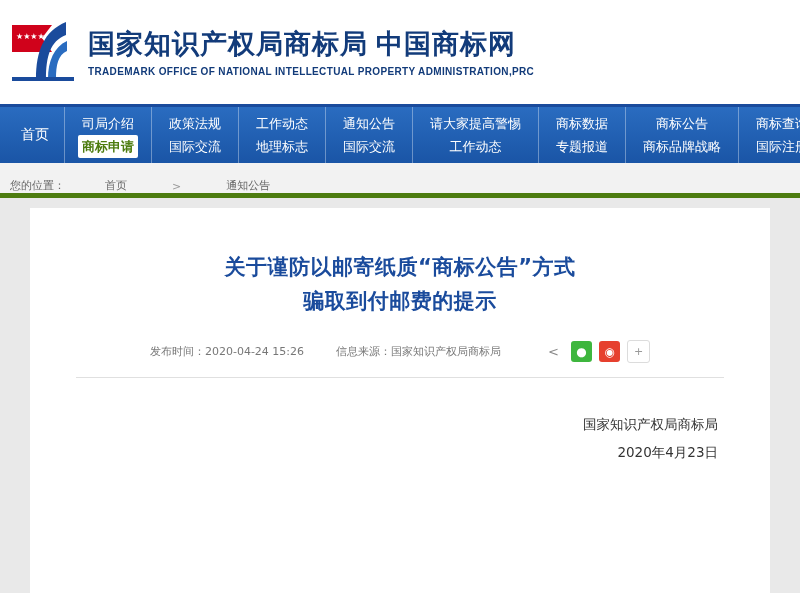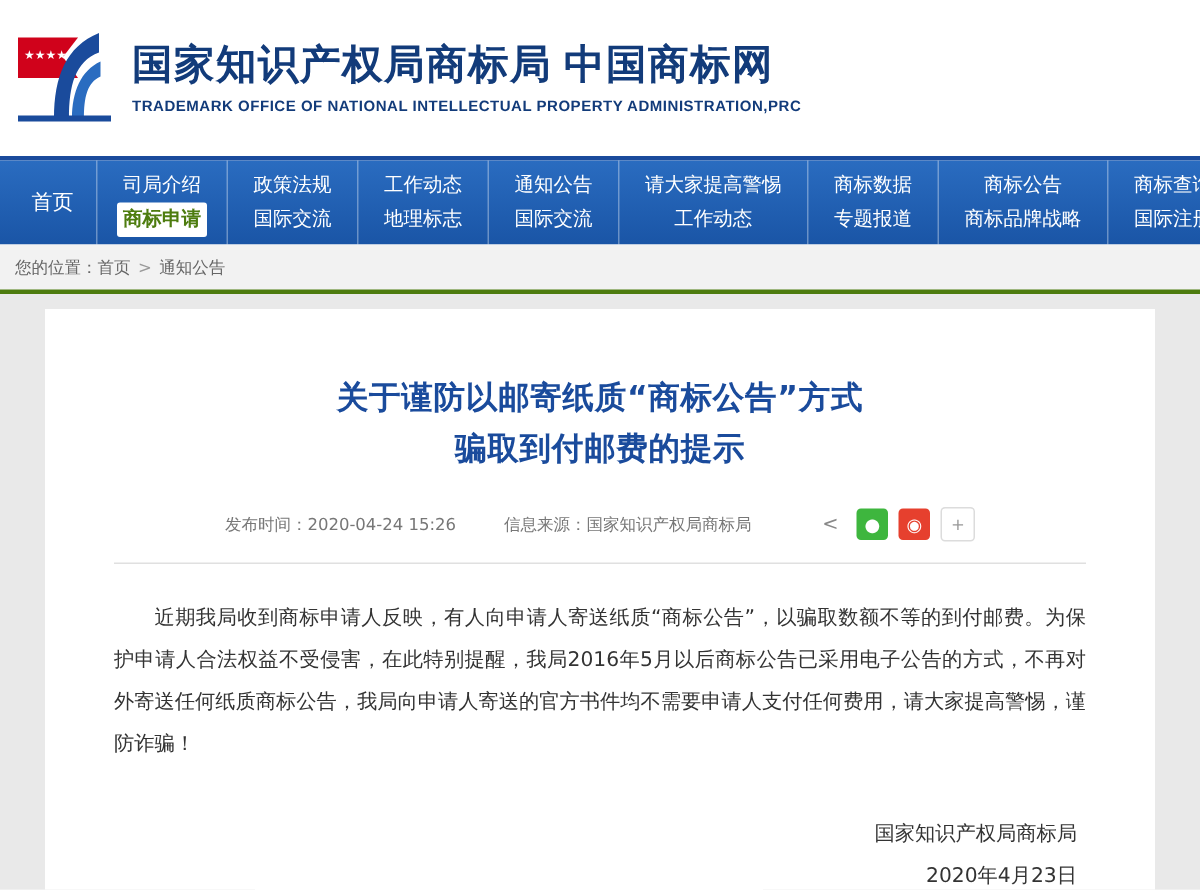--- a/index.html
+++ b/index.html
@@ -152,27 +152,28 @@
     background: #ffffff;
     color: #4d7c0f;
     border-radius: 2px;
     font-weight: bold;
   }
 
   
   .crumbbar {
     height: 30px;
     background: #f2f2f2;
-    border-bottom: 3px solid #4d7c0f;
-    display: flex;
-    align-items: center;
+    border-bottom: 5px solid #4d7c0f;
+    display: flex;
+    align-items: flex-end;
     padding-left: 10px;
     font-family: "DejaVu Sans", sans-serif;
     font-size: 11px;
     color: #666;
+    gap: 40px;
   }
   .crumbbar a { color: #666; text-decoration: none; }
   .crumbbar .sepc { margin: 0 5px; color: #999; }
 
   
   .content-wrap {
     background: #e9e9e9;
     padding: 10px 30px 0 30px;
     box-sizing: border-box;
     height: 403px;
@@ -326,21 +327,20 @@
         <span class="share">
           <span class="share-ico plain">&lt;</span>
           <span class="share-ico wechat">●</span>
           <span class="share-ico weibo">◉</span>
           <span class="share-ico more">+</span>
         </span>
       </div>
 
       <div class="divider"></div>
 
-      <div class="body-text">近期我局收到商标申请人反映，有人向申请人寄送纸质“商标公告”，以骗取数额不等的到付邮费。为保护申请人合法权益不受侵害，在此特别提醒，我局2016年5月以后商标公告已采用电子公告的方式，不再对外寄送任何纸质商标公告，我局向申请人寄送的官方书件均不需要申请人支付任何费用，请大家提高警惕，谨防诈骗！</div>
 
       <div class="sign">
         <div>国家知识产权局商标局</div>
         <div>2020年4月23日</div>
       </div>
     </div>
   </div>
 </div>
 
 </body></html>

